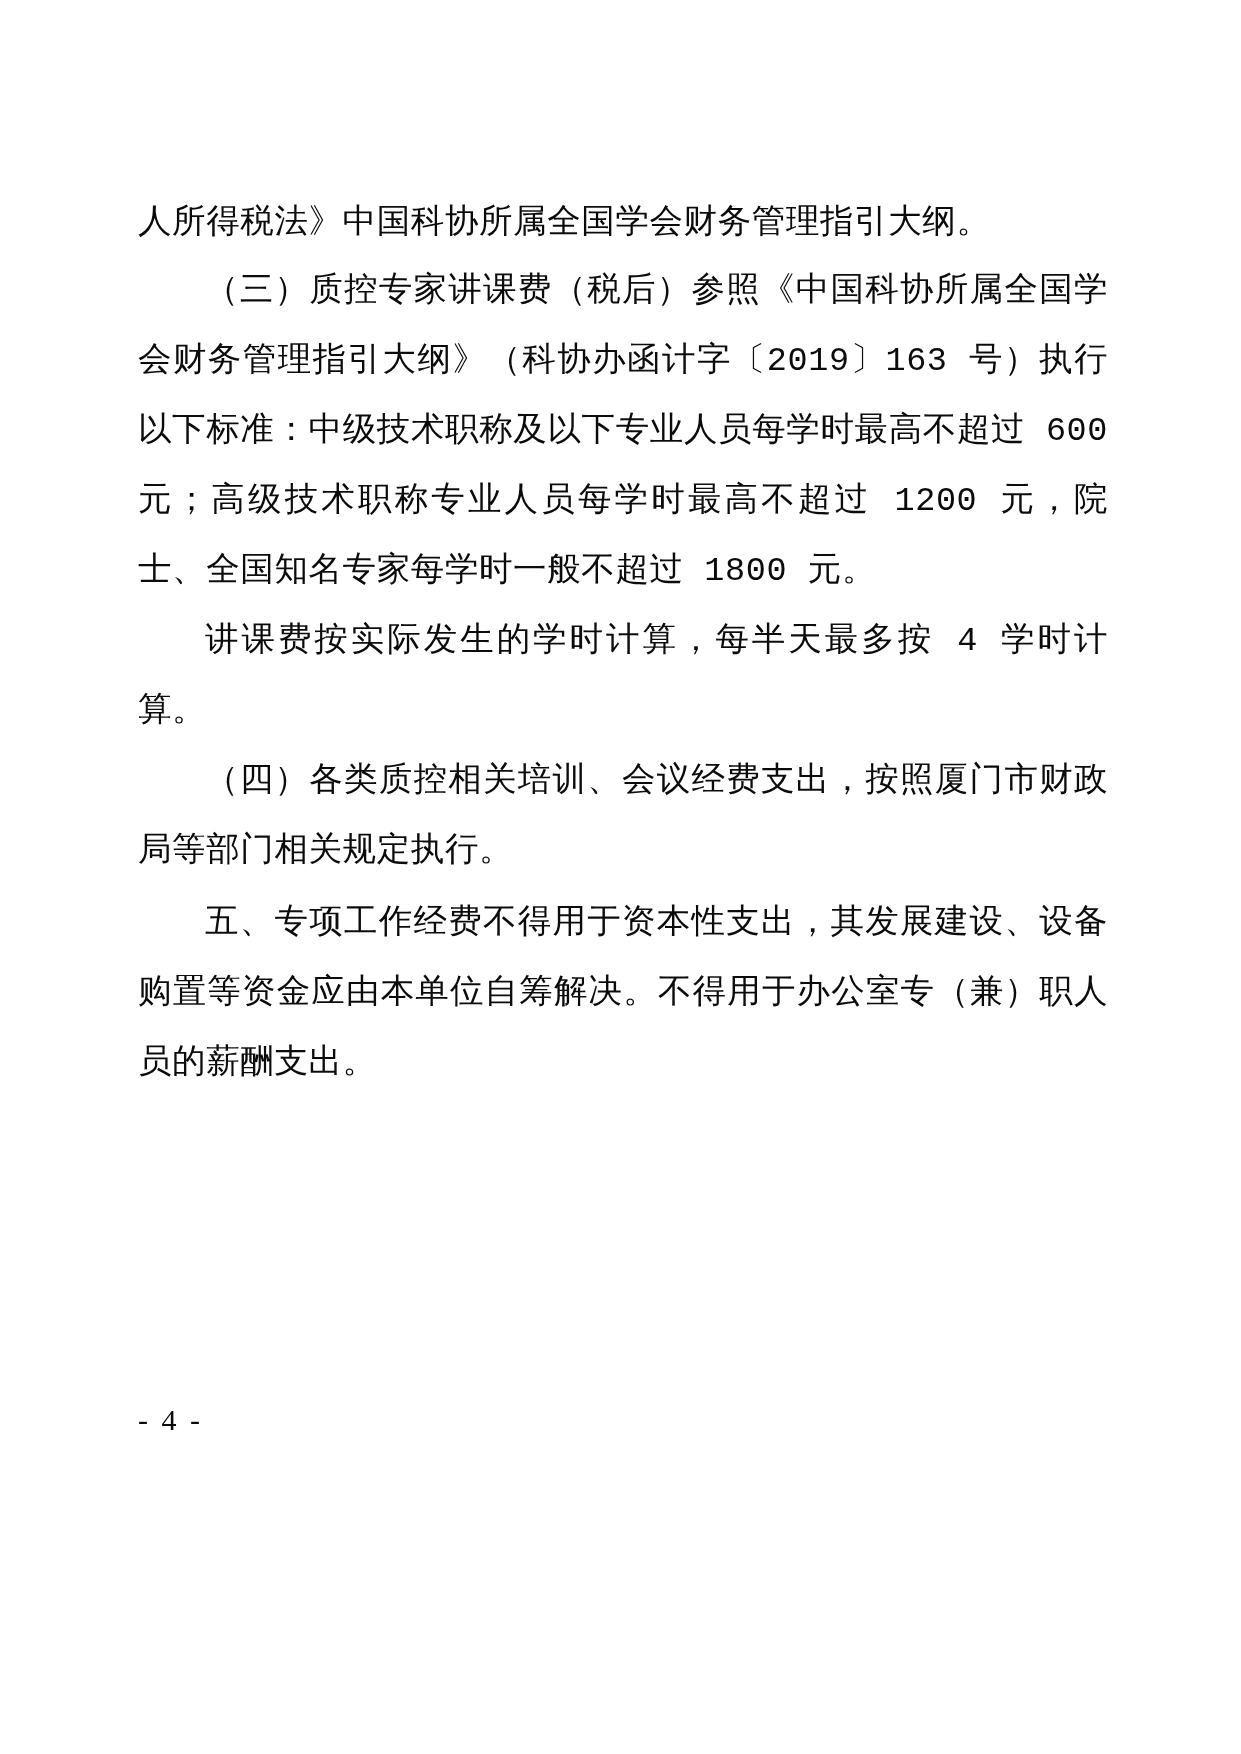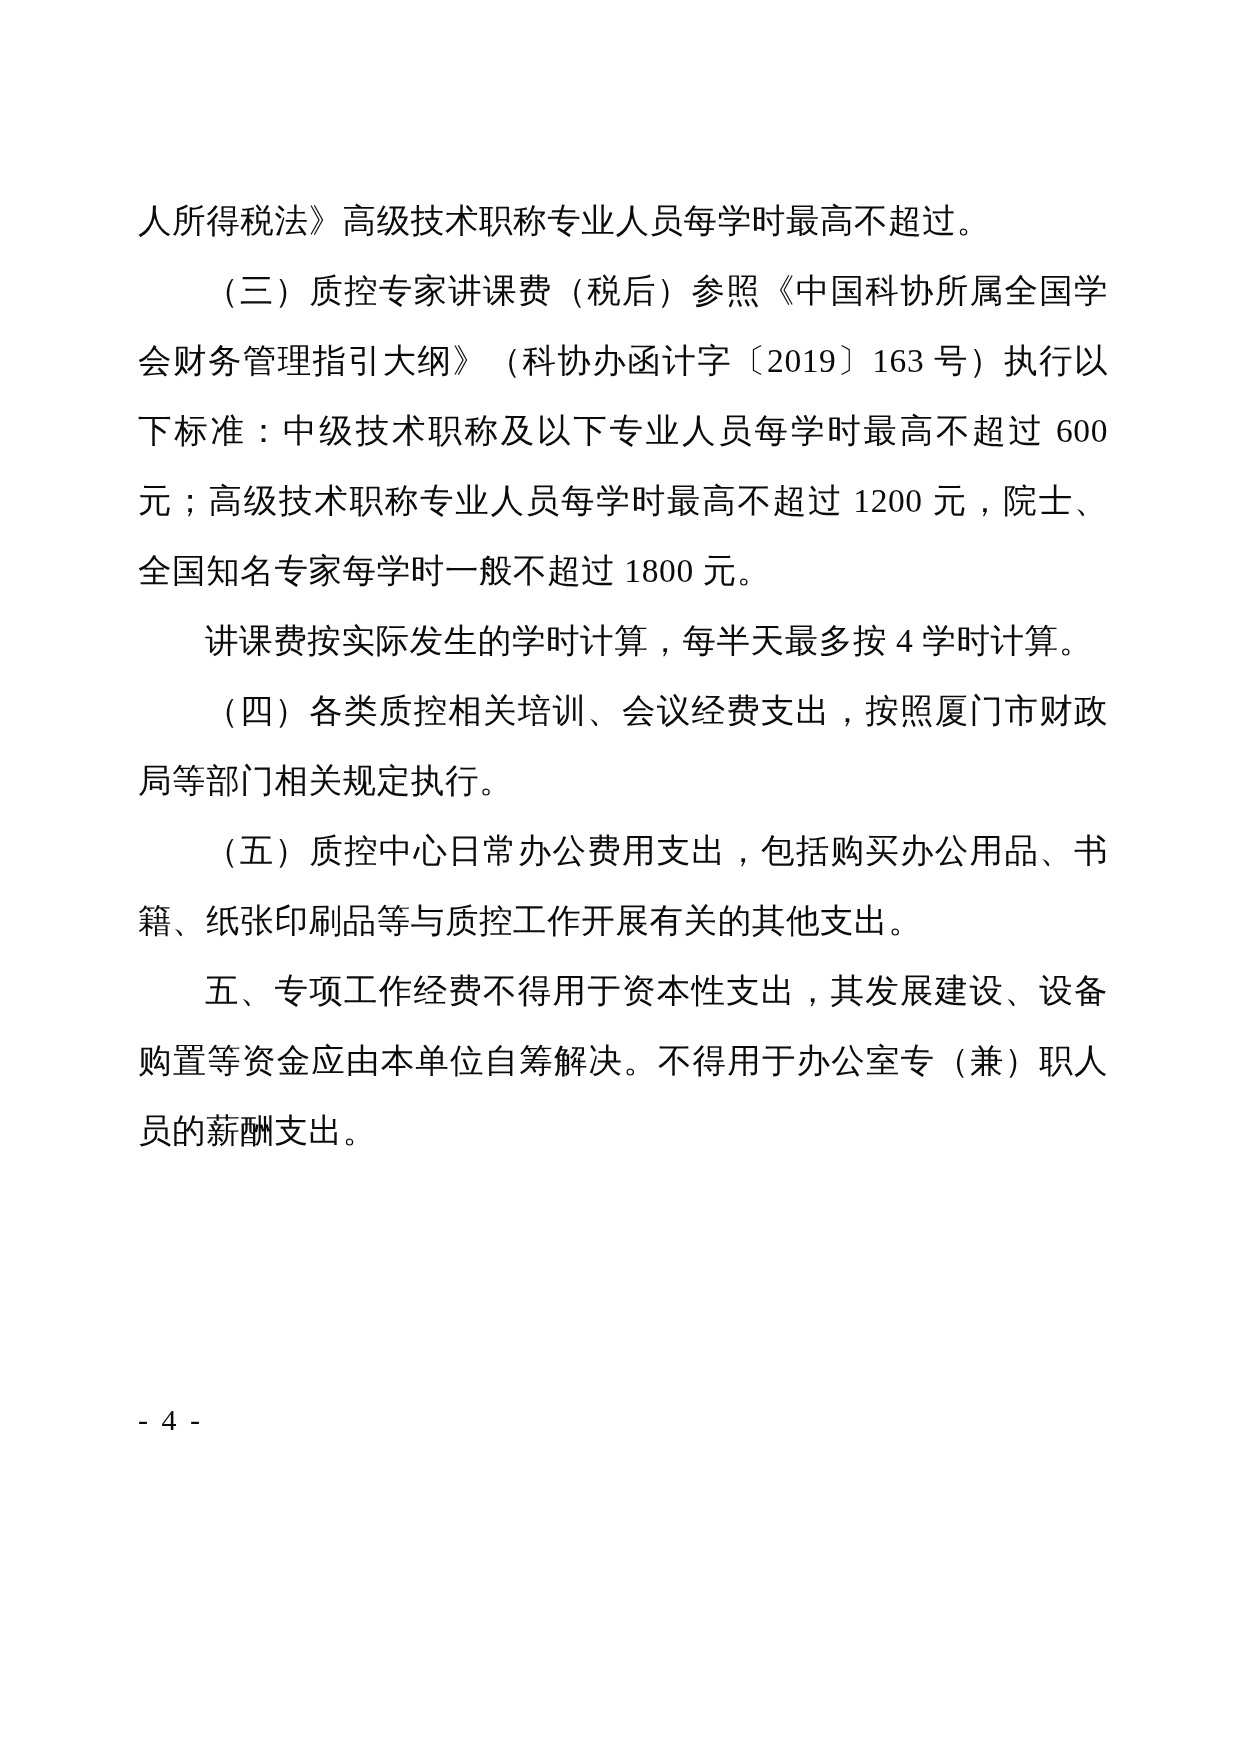--- a/index.html
+++ b/index.html
@@ -28,20 +28,21 @@
     line-height: 70px;
     text-align: justify;
     text-justify: inter-ideograph;
     letter-spacing: 0.6px;
     margin: 0;
     text-indent: 0;
     word-break: break-all;
   }
   .para.indent {
     text-indent: 67px;
+    font-family: Liberation Mono, monospace;
   }
   .para.indent-heading {
     text-indent: 67px;
   }
   .footer-pageno {
     position: absolute;
     left: 138px;
     top: 1400px;
     font-size: 30px;
     line-height: 40px;
@@ -50,29 +51,28 @@
     font-family: "Liberation Serif", "DejaVu Serif", serif;
   }
 </style>
 </head>
 <body>
 
 <div class="page">
 
   <div class="content">
 
-    <p class="para">人所得税法》高级技术职称专业人员每学时最高不超过。</p>
+    <p class="para">人所得税法》中国科协所属全国学会财务管理指引大纲。</p>
 
     <p class="para indent">（三）质控专家讲课费（税后）参照《中国科协所属全国学会财务管理指引大纲》（科协办函计字〔2019〕163 号）执行以下标准：中级技术职称及以下专业人员每学时最高不超过 600 元；高级技术职称专业人员每学时最高不超过 1200 元，院士、全国知名专家每学时一般不超过 1800 元。</p>
 
     <p class="para indent">讲课费按实际发生的学时计算，每半天最多按 4 学时计算。</p>
 
     <p class="para indent">（四）各类质控相关培训、会议经费支出，按照厦门市财政局等部门相关规定执行。</p>
 
-    <p class="para indent">（五）质控中心日常办公费用支出，包括购买办公用品、书籍、纸张印刷品等与质控工作开展有关的其他支出。</p>
 
 
     <p class="para indent-heading">五、专项工作经费不得用于资本性支出，其发展建设、设备购置等资金应由本单位自筹解决。不得用于办公室专（兼）职人员的薪酬支出。</p>
 
 
   </div>
 
   <div class="footer-pageno">- 4 -</div>
 
 </div>

